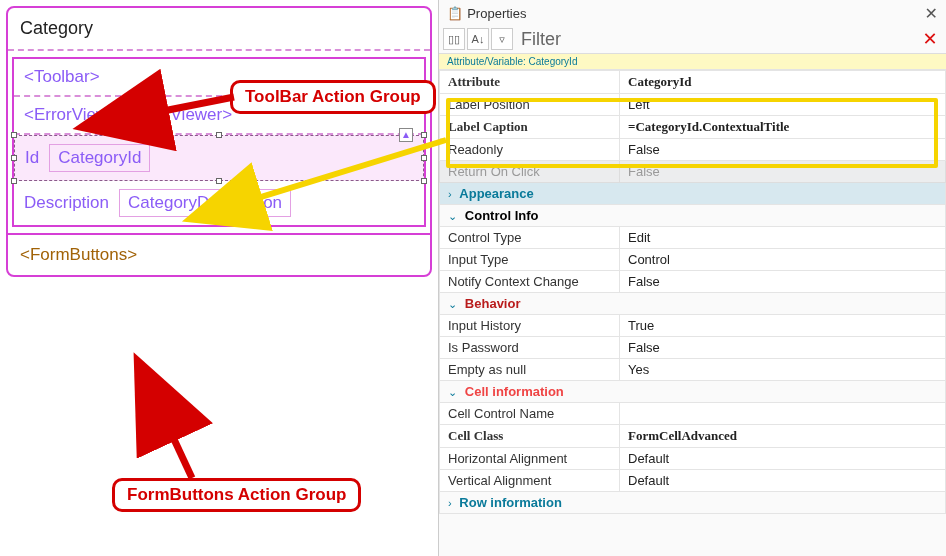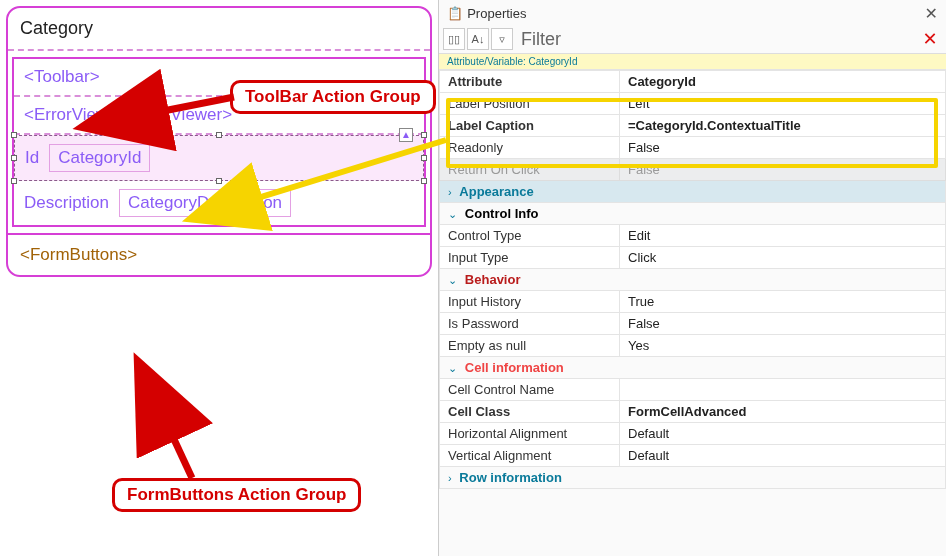--- a/index.html
+++ b/index.html
@@ -1,20 +1,20 @@
 <!DOCTYPE html>
 <html><head>
 <meta charset="utf-8">
 <style>
   * { box-sizing: border-box; margin: 0; padding: 0; font-family: "Segoe UI", Tahoma, sans-serif; }
   body { width: 946px; height: 556px; display: flex; background: #fff; position: relative; }
 
   
   .designer { width: 438px; padding: 6px; position: relative; }
-  .form-frame { border: 2px solid #d63fd6; border-radius: 14px; padding: 0; }
+  .form-frame { border: 2px solid #d63fd6; border-radius: 8px; padding: 0; }
   .title-row { border-bottom: 2px dashed #d98fd9; padding: 10px 12px; font-size: 18px; color: #222; }
   .title-row, .section-row { border-bottom: 2px dashed #d98fd9; }
 
   .inner-box { border: 2px solid #d63fd6; margin: 6px 4px; }
   .inner-row { padding: 8px 10px; border-bottom: 2px dashed #d98fd9; font-size: 17px; color: #8b5cf6; display: flex; align-items: center; gap: 10px; position: relative; }
   .inner-row:last-child { border-bottom: none; }
   .field-box { border: 1px solid #e3a0e3; padding: 3px 8px; font-size: 17px; }
 
   .selected-row { background: #fbe8fb; border: 1px dashed #8a5a8a; position: relative; }
   .sel-handle { position: absolute; width: 6px; height: 6px; background: #fff; border: 1px solid #666; }
@@ -33,21 +33,21 @@
   .toolbar { display: flex; align-items: center; border-bottom: 1px solid #ddd; padding: 2px 4px; gap:2px; }
   .tbtn { width: 22px; height: 22px; border: 1px solid #ccc; background: #fff; display:inline-flex; align-items:center; justify-content:center; font-size:11px; color:#555; }
   .filter-label { font-size: 18px; color: #666; padding: 0 6px; }
   .filter-input { flex: 1; border: none; font-size: 14px; padding: 4px; background: transparent; }
   .filter-clear { width: 24px; height: 24px; font-size: 18px; color: #d11; background: none; border: none; }
 
   .prop-heading { font-size: 10px; font-weight: 400; color: #0a7a9a; padding: 2px 8px; background: #fef9c3; border-bottom: 1px solid #e3e3e3; }
   .grid { width: 100%; border-collapse: collapse; }
   .grid td { border: 1px solid #e4e4e4; padding: 3px 8px; font-size: 13px; color: #222; background: #fff; }
   .grid td.k { width: 180px; color:#333; }
-  .grid tr.bold td { font-weight: 700; }
+  .grid tr.bold td { font-weight: 700; font-family: Liberation Serif, serif; }
   .grid tr.dim td { background: #ecedee; color: #9a9a9a; border-color:#ddd; }
   .group td { color: #0a7a9a; background: #fafafa; font-size: 13px; }
   .group .caret { color:#0a7a9a; font-size:11px; padding-right:4px; }
   .group.collapsed td { color:#0a7a9a; }
 
   .yellow-box { position:absolute; border:4px solid #f6d400; border-radius:2px; pointer-events:none; }
 
   
   .callout { position:absolute; background:#fff; border:3px solid #d40000; border-radius:10px; padding:4px 12px; font-size:17px; color:#d40000; font-weight:600; box-shadow:0 0 0 1px #fff inset; }
   .arrow-svg { position:absolute; pointer-events:none; }
@@ -131,21 +131,25 @@
         </tr>
         <tr class="group">
           <td colspan="2" style=""><span class="caret">⌄</span> <b style="color:#000000">Control Info</b></td>
         </tr>
         <tr>
           <td class="k">Control Type</td>
           <td>Edit</td>
         </tr>
         <tr>
           <td class="k">Input Type</td>
-          <td>Click</td>
+          <td>Control</td>
+        </tr>
+        <tr>
+          <td class="k">Notify Context Change</td>
+          <td>False</td>
         </tr>
         <tr class="group">
           <td colspan="2" style=""><span class="caret">⌄</span> <b style="color:#b91c1c">Behavior</b></td>
         </tr>
         <tr>
           <td class="k">Input History</td>
           <td>True</td>
         </tr>
         <tr>
           <td class="k">Is Password</td>

